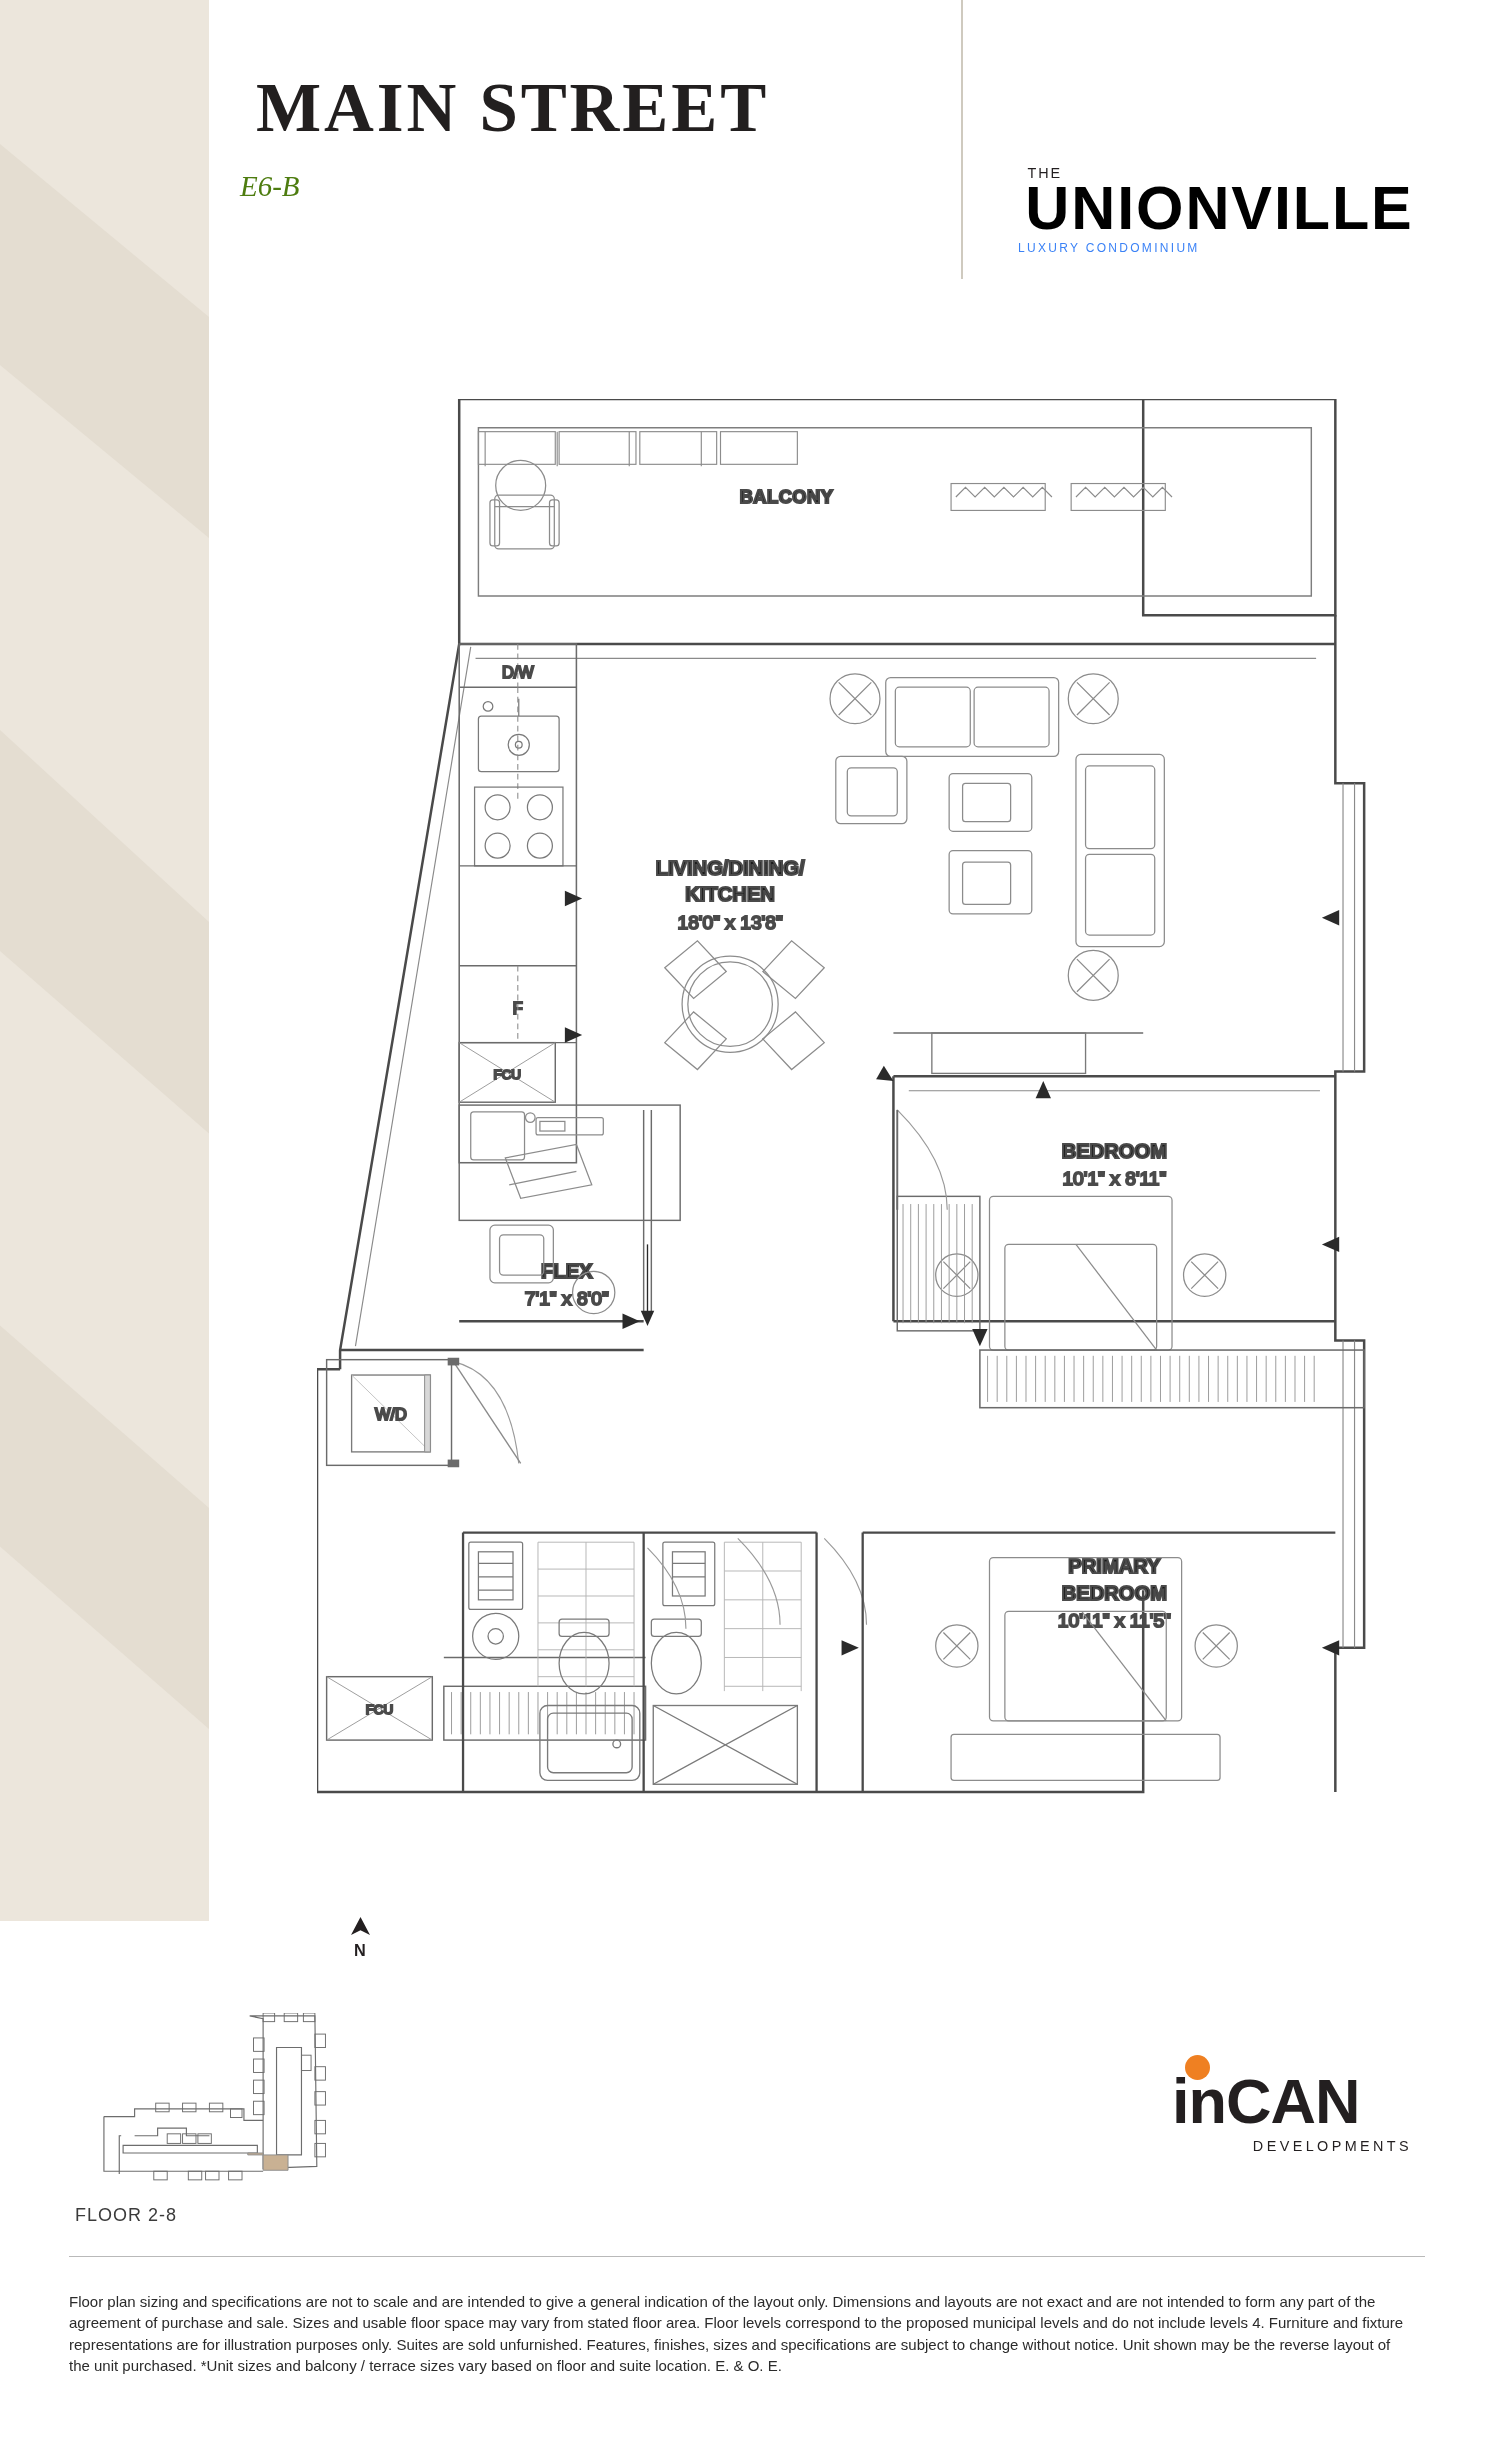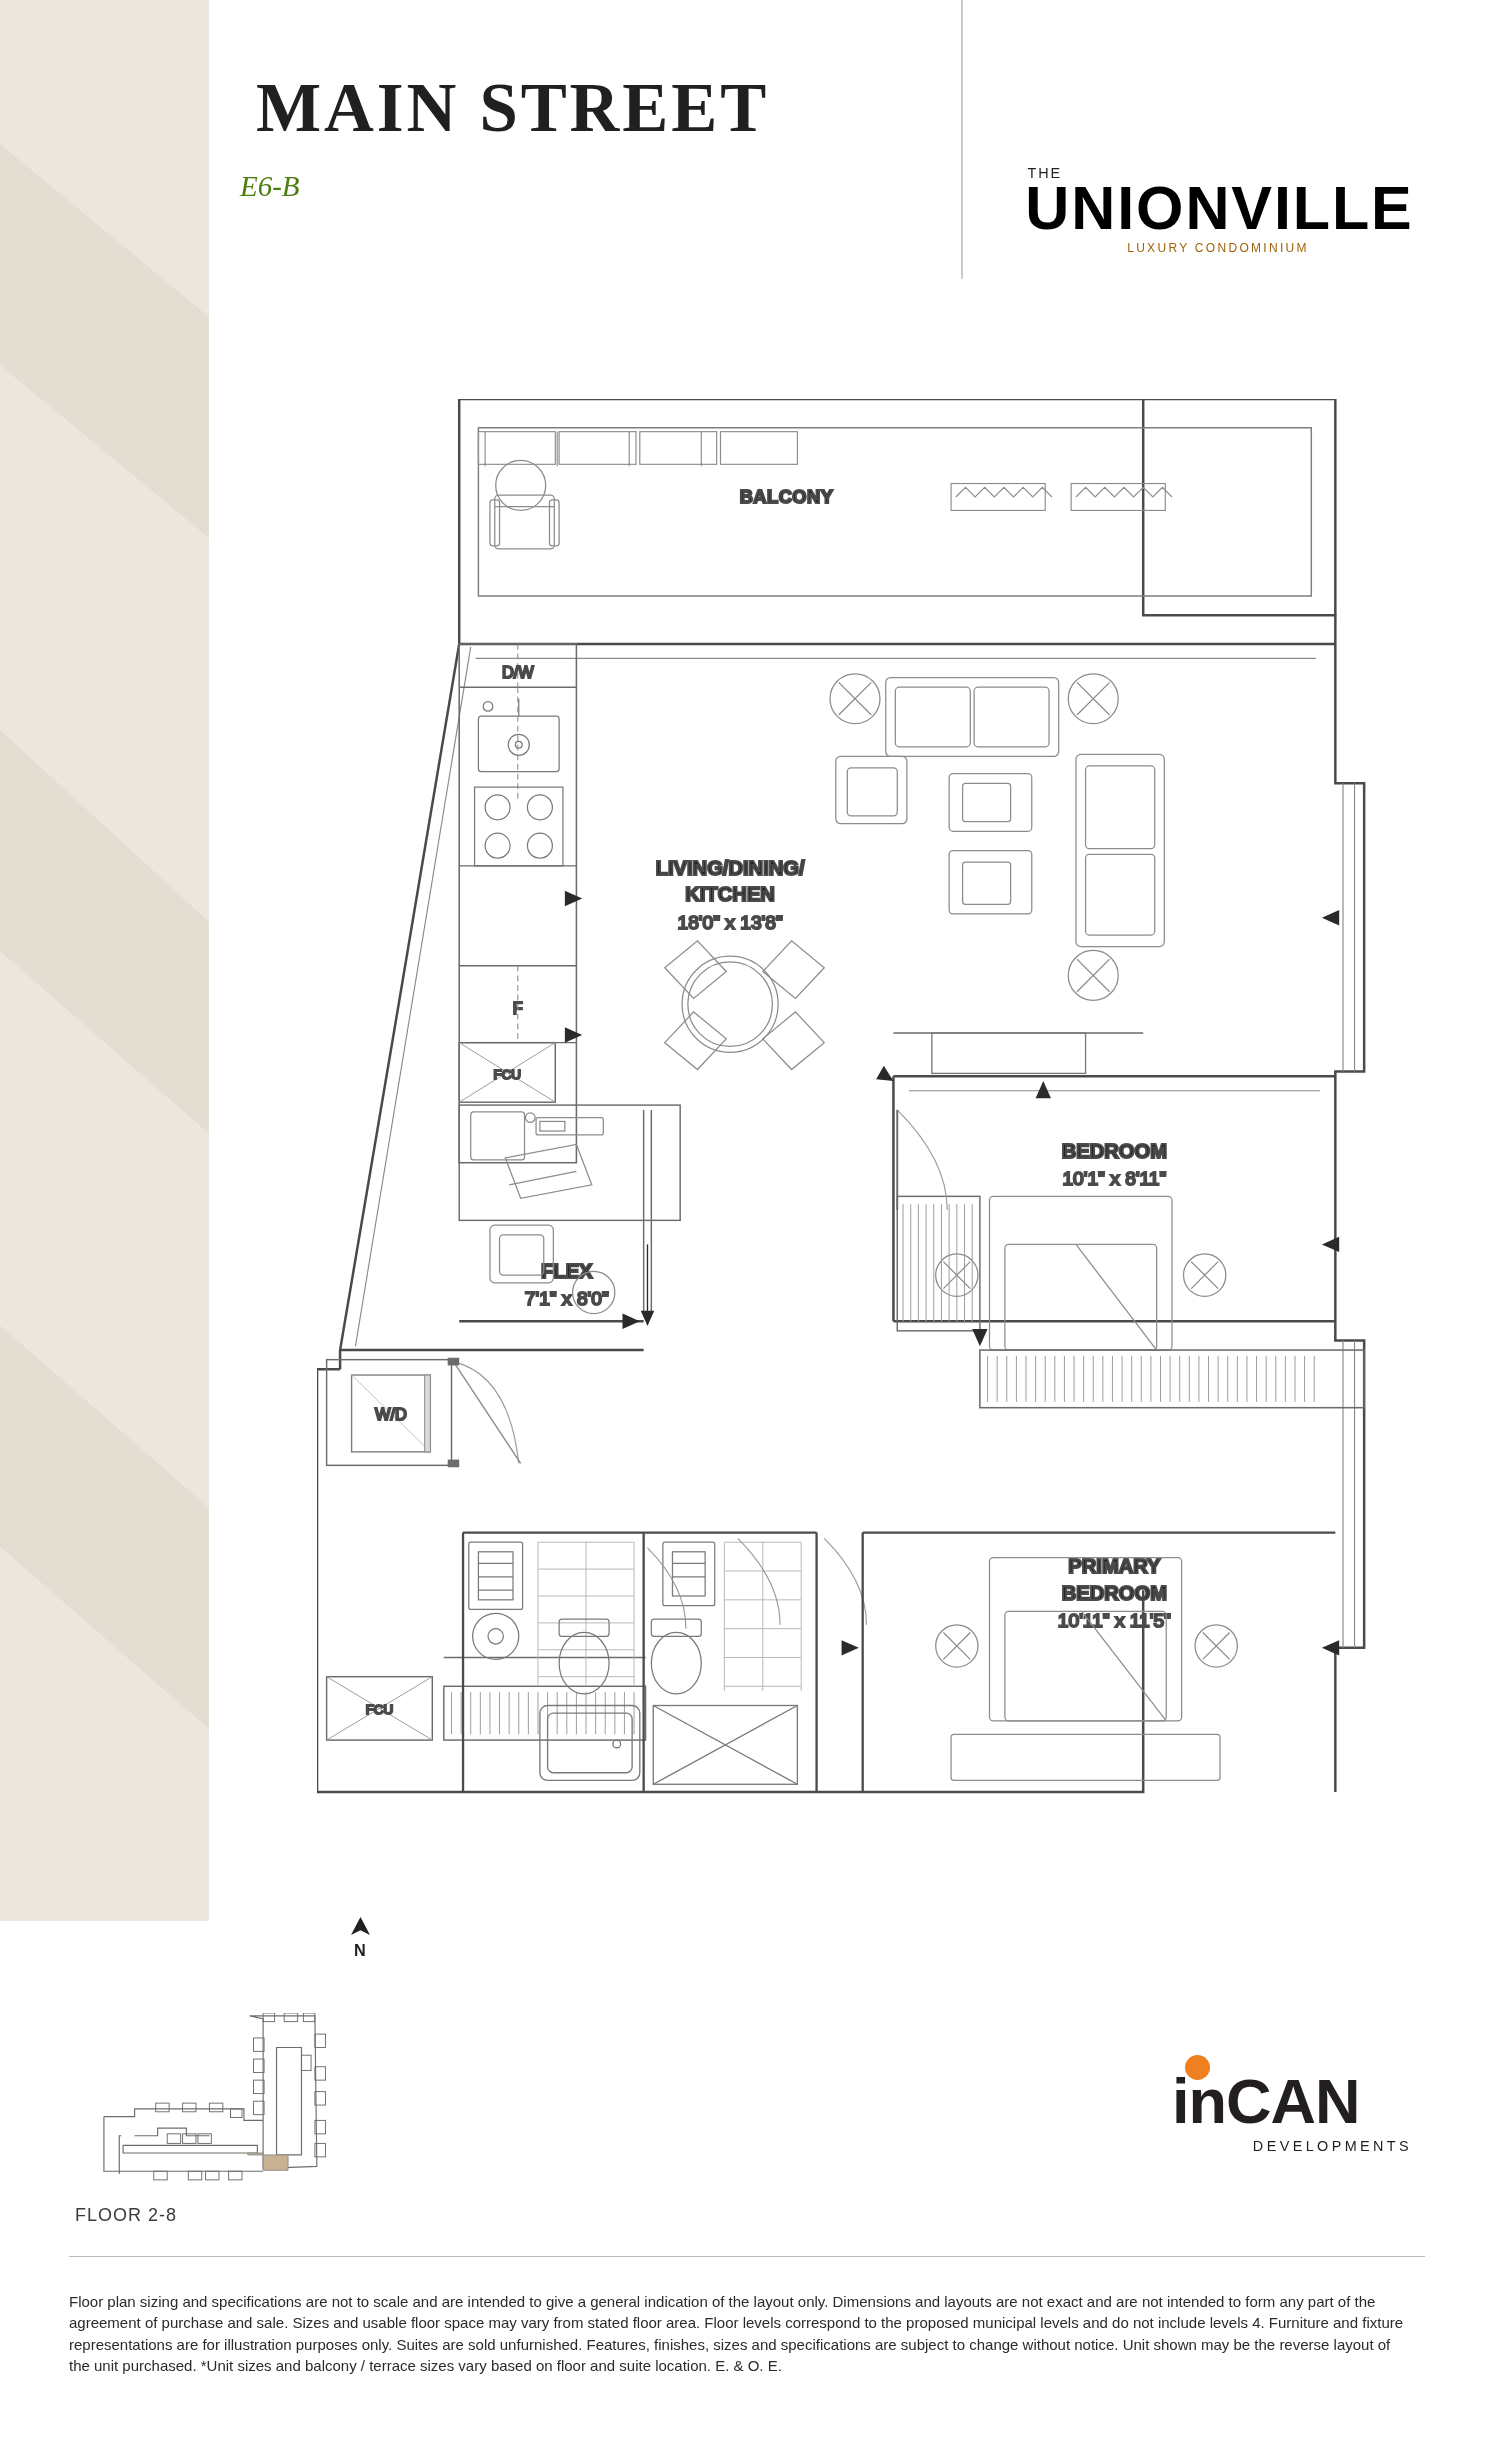--- a/index.html
+++ b/index.html
@@ -26,21 +26,21 @@
     position:absolute;left:961px;top:0px;width:1.9px;height:279px;background:#cfcabf;
   }
   
   #unionville-logo{position:absolute;left:1018px;top:165px;width:403px;text-align:center;}
   #uv-the{font-size:14.4px;letter-spacing:1.9px;color:#231f20;text-align:left;margin-left:9.6px;}
   #uv-name{
     font-family:"Liberation Sans", sans-serif;font-weight:700;
     font-size:61px;letter-spacing:1.9px;color:#000000;line-height:1.02;
     margin-top:-3.8px;
   }
-  #uv-sub{font-size:12px;letter-spacing:2.3px;color:#a16207;text-align:center;margin-top:1.9px;margin-right:3px;}
+  #uv-sub{font-size:12px;letter-spacing:2.3px;color:#3b82f6;text-align:left;margin-top:1.9px;margin-right:3px;}
   
   #floorplan-wrap{position:absolute;left:317px;top:399px;width:1076px;height:1441px;}
   
   #north{position:absolute;left:341px;top:1917px;width:38px;text-align:center;}
   #north-label{font-size:16.3px;font-weight:700;color:#231f20;margin-top:1px;}
   
   #keyplan{position:absolute;left:75px;top:2013px;width:288px;height:187px;}
   #floor-label{
     position:absolute;left:75px;top:2205px;font-size:18px;letter-spacing:1px;color:#3b3b3b;
   }

